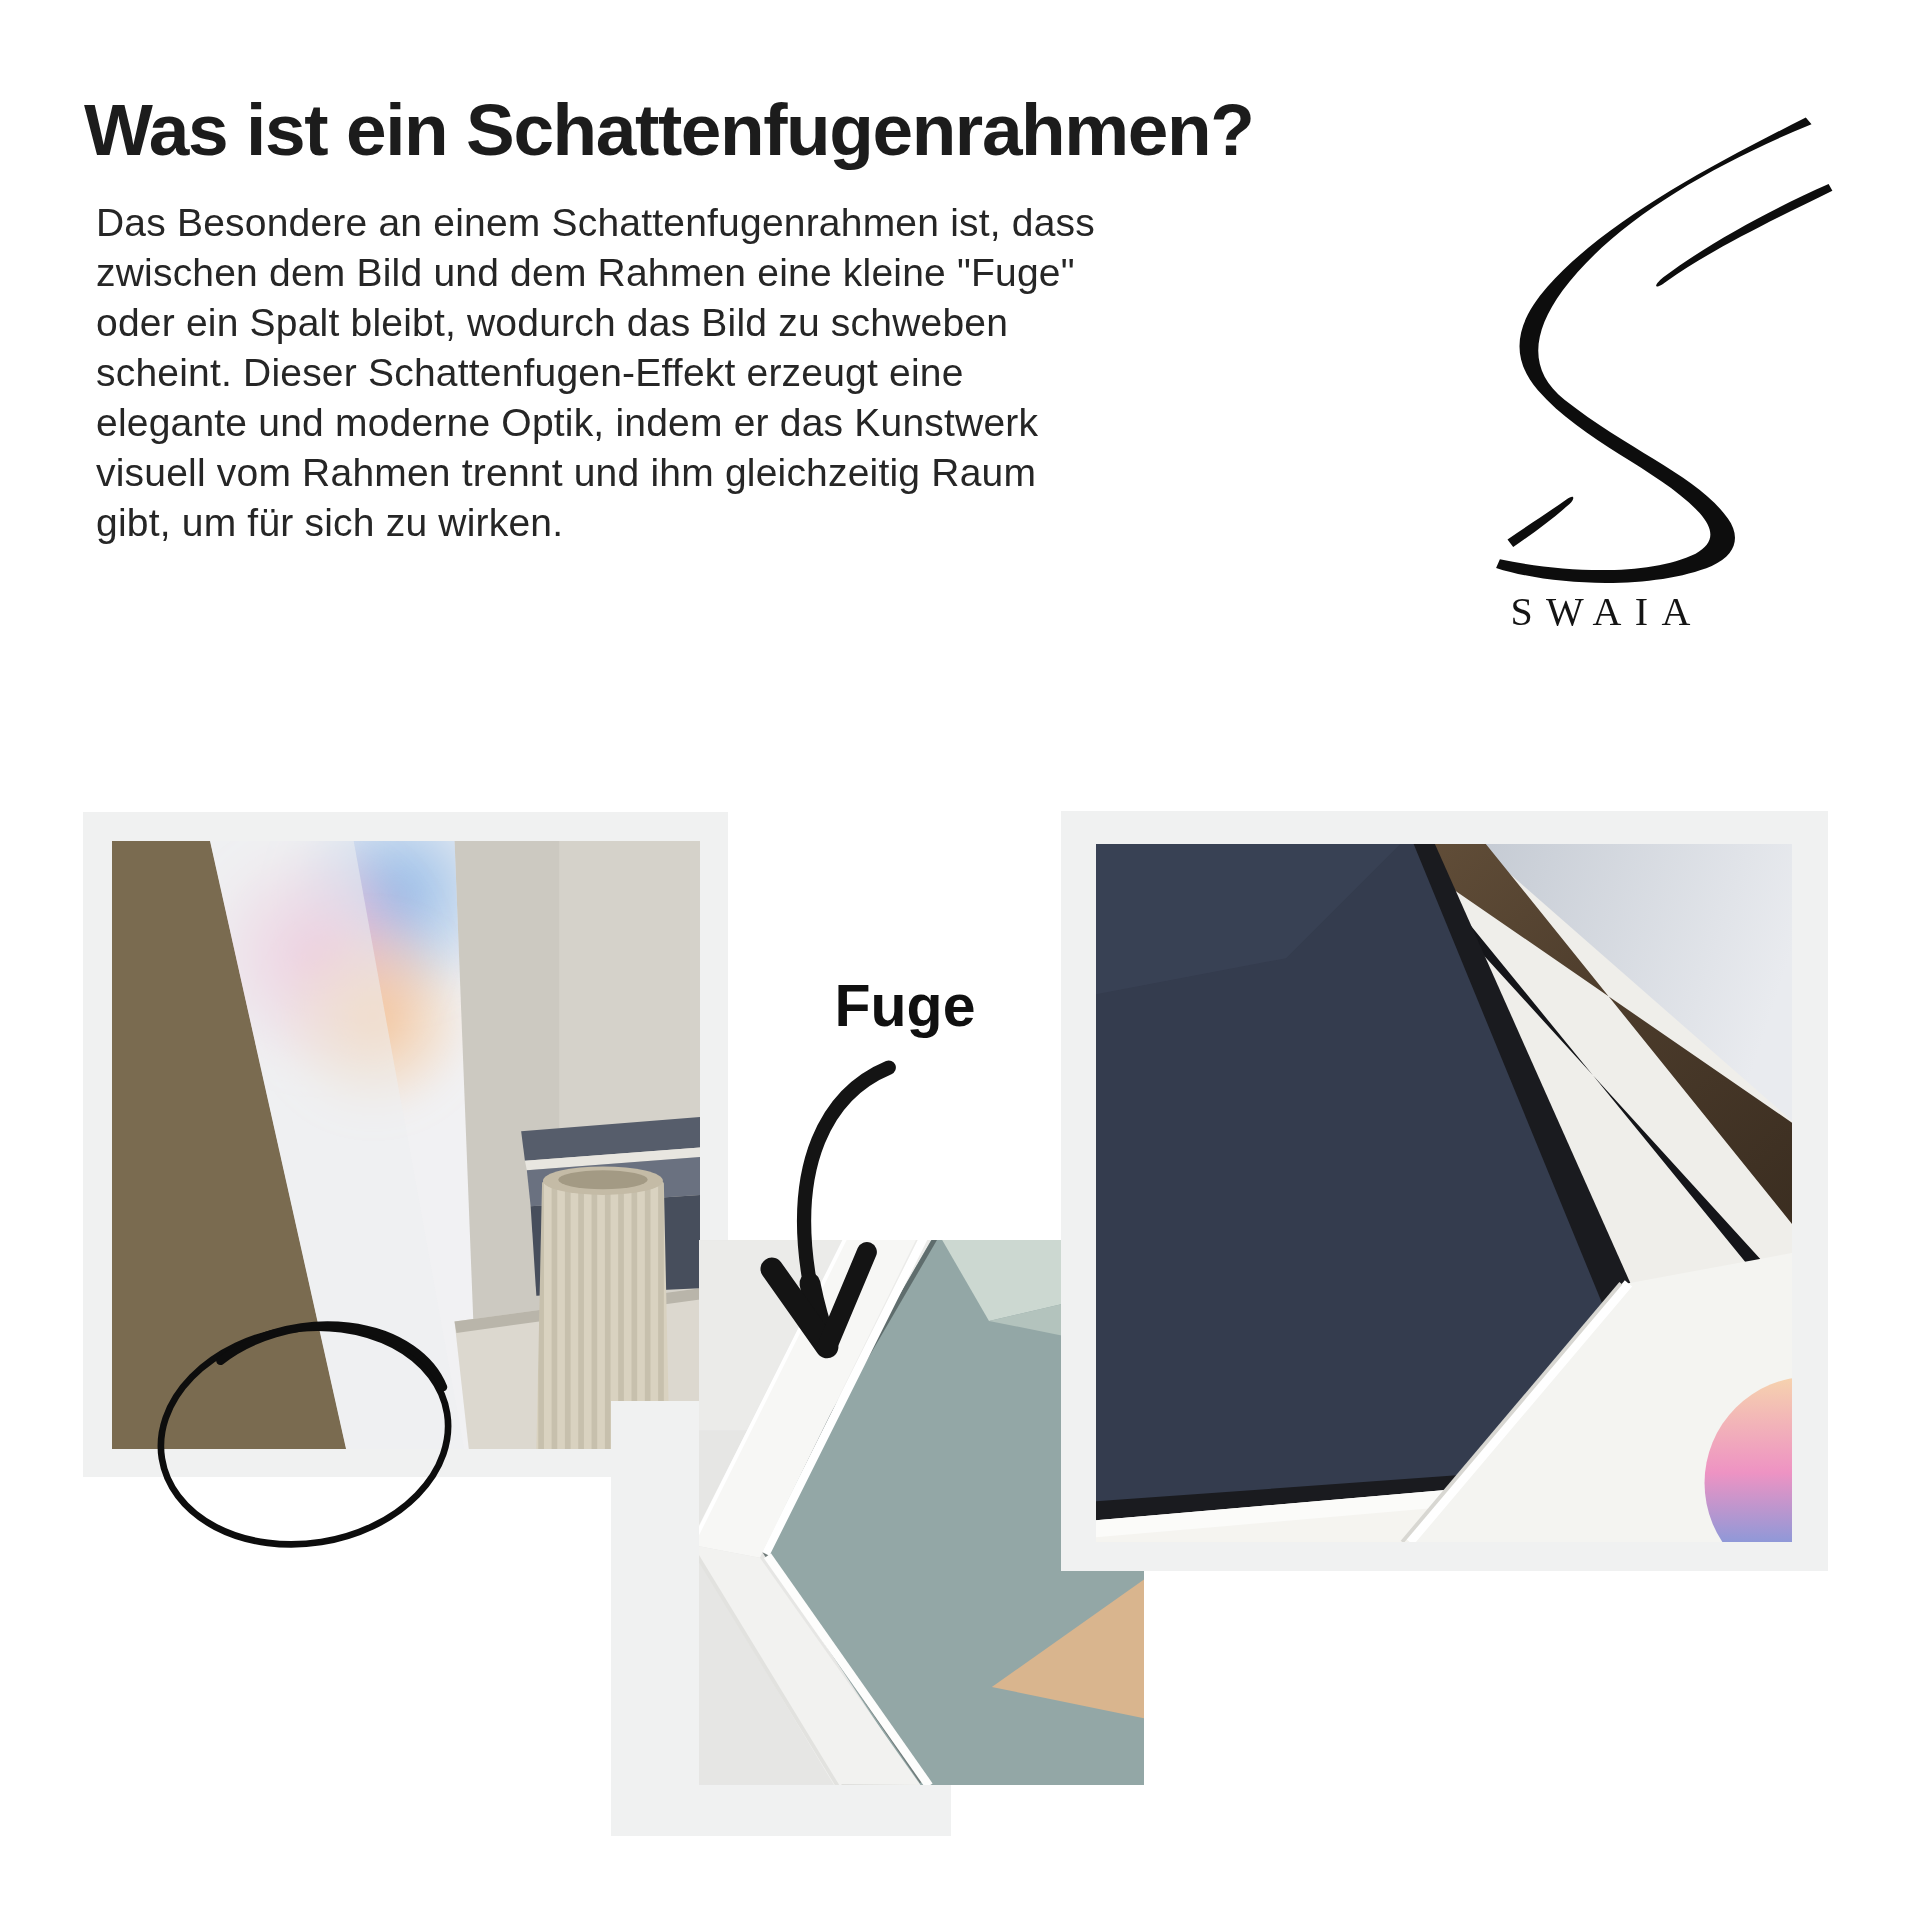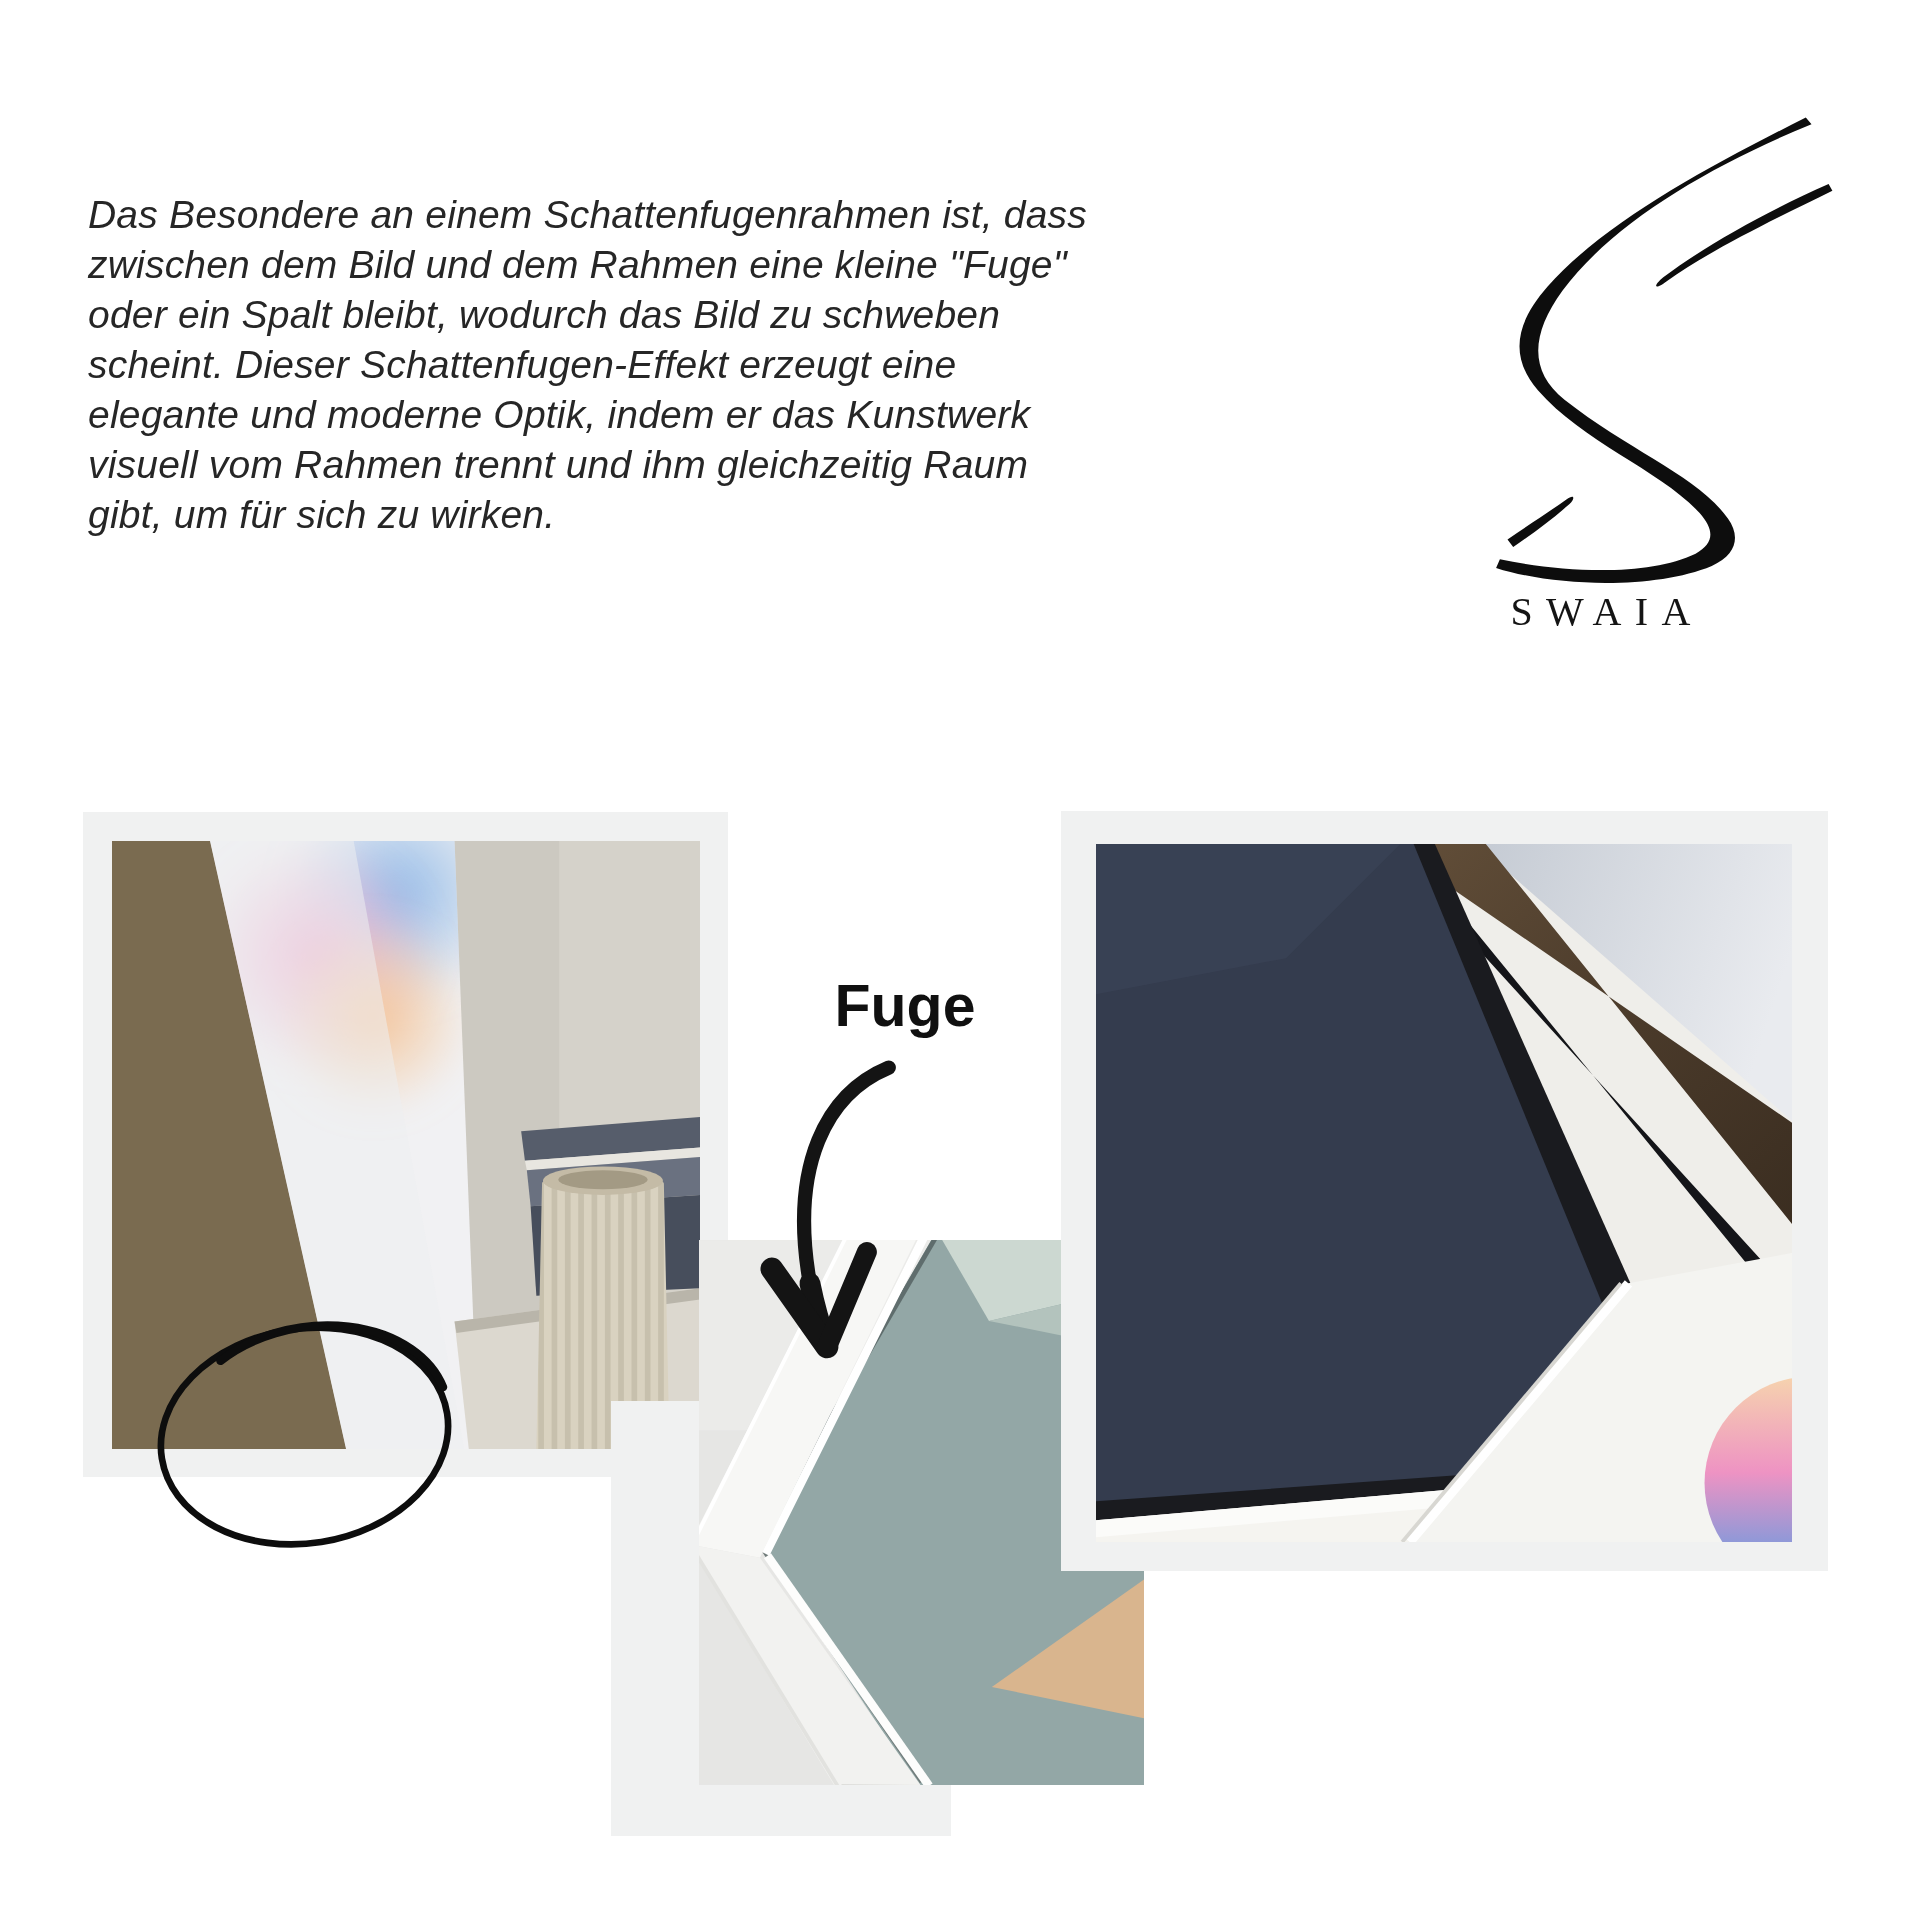--- a/index.html
+++ b/index.html
@@ -1,22 +1,22 @@
 <!DOCTYPE html>
 <html style="--page-bg: #ffffff; --text-dark: #1c1c1c; --card-gray: #f0f1f1; --ink-black: #111111; --wall-brown: #7a6b50; --wall-beige: #a59876; --frame-white: #f4f4f2; --canvas-white: #f1f1f3; --blob-pink: #eea9cc; --blob-blue: #92bbe8; --blob-peach: #f4c79b; --vase-cream: #d9d2c0; --book-gray: #5a6170; --canvas-sage: #93a7a6; --canvas-mint: #ccd8d1; --canvas-tan: #d9b58e; --canvas-navy: #343c4e; --frame-black: #1a1b1f; --frame-walnut: #5b4836;font-size:15px"><head>
 <meta charset="utf-8">
 <style>
   html,body{margin:0;padding:0;}
   body{width:1926px;height:1926px;background:#fff;font-family:"Liberation Sans",sans-serif;}
   .canvas{position:relative;width:1926px;height:1926px;background:var(--page-bg,#fff);overflow:hidden;}
 
   .title{position:absolute;left:84px;top:88px;margin:0;font-size:73px;font-weight:800;
          letter-spacing:-1.4px;color:var(--text-dark,#1c1c1c);}
-  .paragraph{position:absolute;left:84px;top:186px;width:1122px;margin:4px;font-size:39px;
-         line-height:50px;color:#262626;white-space:pre-line;letter-spacing:0.2px;font-style:italic;}
+  .paragraph{position:absolute;left:84px;top:186px;width:1122px;margin:12px;font-size:39px;
+         line-height:50px;color:#262626;white-space:pre-line;letter-spacing:0.2px;}
 
   .logo-s{position:absolute;left:1479px;top:100px;width:361px;height:495px;}
   .wordmark{position:absolute;left:1493px;top:588px;width:228px;text-align:center;
          font-family:"Liberation Serif",serif;font-size:40px;letter-spacing:13.3px;
          color:#141414;white-space:nowrap;}
 
   .card{position:absolute;background:var(--card-gray,#f0f1f1);}
   .card-left{left:83px;top:812px;width:645px;height:665px;}
   .card-mid{left:611px;top:1401px;width:340px;height:435px;}
   .card-right{left:1061px;top:811px;width:767px;height:760px;}
@@ -28,20 +28,21 @@
   .fuge-label{position:absolute;left:810px;top:972px;width:190px;text-align:center;margin:0;
          font-size:59px;font-weight:800;color:#101010;letter-spacing:0;}
   .arrow-svg{position:absolute;left:732px;top:1041px;width:209px;height:323px;}
   .circle-svg{position:absolute;left:143px;top:1303px;width:323px;height:266px;}
 </style>
 </head>
 <body>
 
 <div class="canvas">
 
+  <h1 class="title">Was ist ein Schattenfugenrahmen?</h1>
   <p class="paragraph">Das Besondere an einem Schattenfugenrahmen ist, dass
 zwischen dem Bild und dem Rahmen eine kleine "Fuge"
 oder ein Spalt bleibt, wodurch das Bild zu schweben
 scheint. Dieser Schattenfugen-Effekt erzeugt eine
 elegante und moderne Optik, indem er das Kunstwerk
 visuell vom Rahmen trennt und ihm gleichzeitig Raum
 gibt, um für sich zu wirken.</p>
 
   <svg class="logo-s" viewBox="0 0 380 520" aria-hidden="true">
     <g fill="#0d0d0d">

